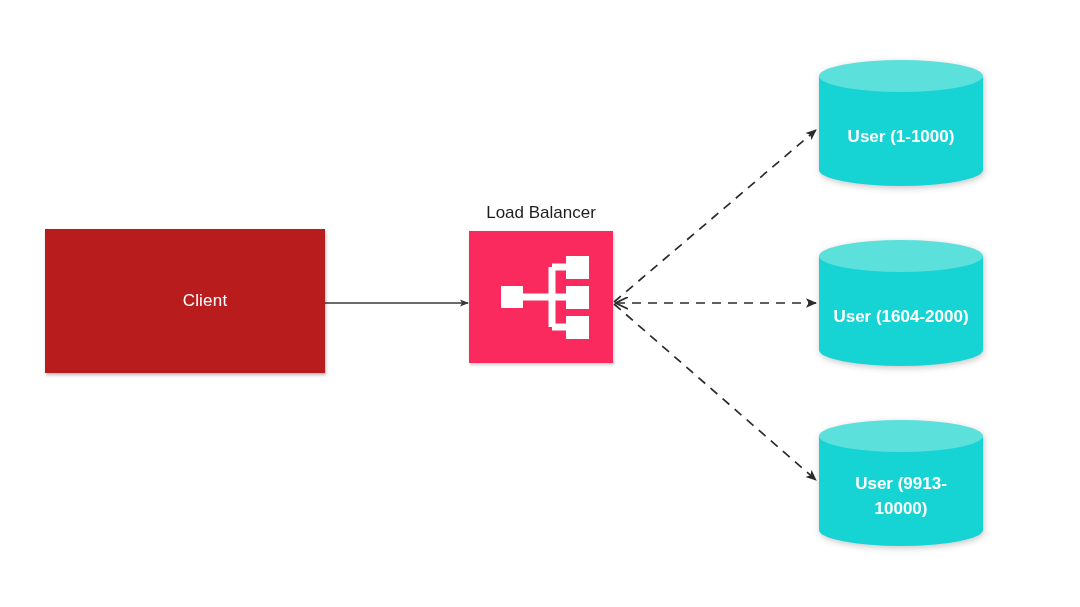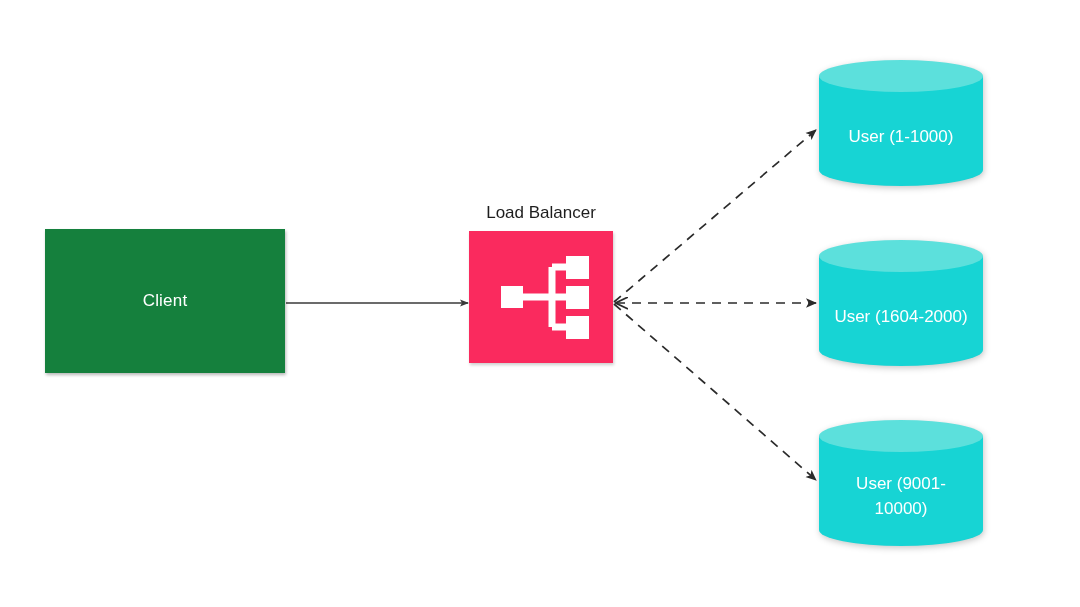--- a/index.html
+++ b/index.html
@@ -27,25 +27,26 @@
     pointer-events: none;
   }
 
   
   .client-node {
     position: absolute;
     left: 45px;
     top: 229px;
     width: 240px;
     height: 144px;
-    background: #15803d;
+    background: #b91c1c;
     display: flex;
     align-items: center;
     justify-content: center;
     box-shadow: 1px 2px 3px rgba(0,0,0,0.28);
+    padding-left: 40px;
   }
   .client-label {
     color: #ffffff;
     font-size: 17px;
     letter-spacing: 0.2px;
   }
 
   
   .lb-group {
     position: absolute;
@@ -105,20 +106,21 @@
     height: 100px;
     display: flex;
     align-items: center;
     justify-content: center;
     text-align: center;
     color: #ffffff;
     font-size: 17px;
     line-height: 25px;
     padding: 0 14px;
     box-sizing: border-box;
+    font-weight: bold;
   }
 </style>
 </head>
 <body>
 
 <div id="canvas">
 
   <svg id="edge-layer" viewBox="0 0 1080 607">
     <defs>
       <marker id="arrow-solid" markerWidth="9" markerHeight="9" refX="8" refY="4.5" orient="auto" markerUnits="userSpaceOnUse">
@@ -183,16 +185,16 @@
       <ellipse cx="82" cy="16" rx="82" ry="16" fill="#5ce0dc"></ellipse>
     </svg>
     <div class="db-label">User (1604-2000)</div>
   </div>
 
   <div class="db-node db-3">
     <svg class="db-svg" viewBox="0 0 164 126">
       <path d="M0,16 L0,110 A82,16 0 0 0 164,110 L164,16 Z" fill="#17d4d4"></path>
       <ellipse cx="82" cy="16" rx="82" ry="16" fill="#5ce0dc"></ellipse>
     </svg>
-    <div class="db-label">User (9001-10000)</div>
+    <div class="db-label">User (9913-10000)</div>
   </div>
 
 </div>
 
 </body></html>

